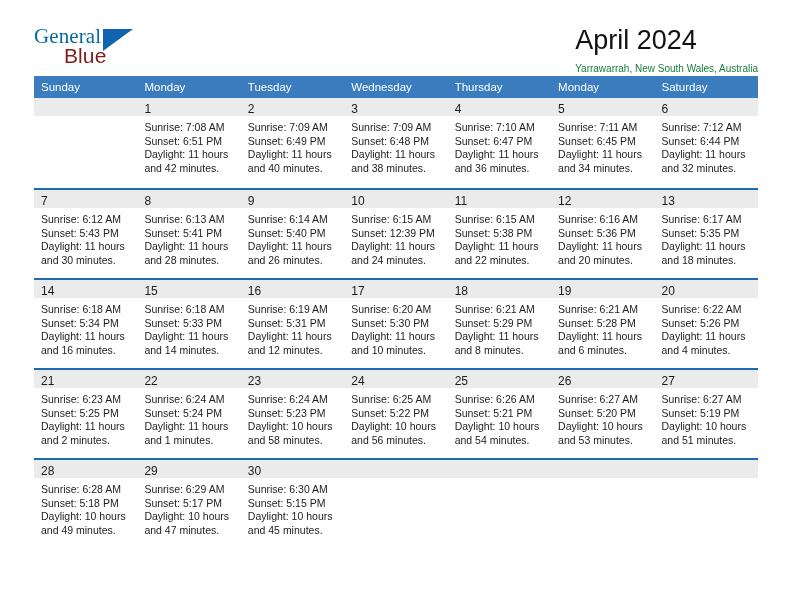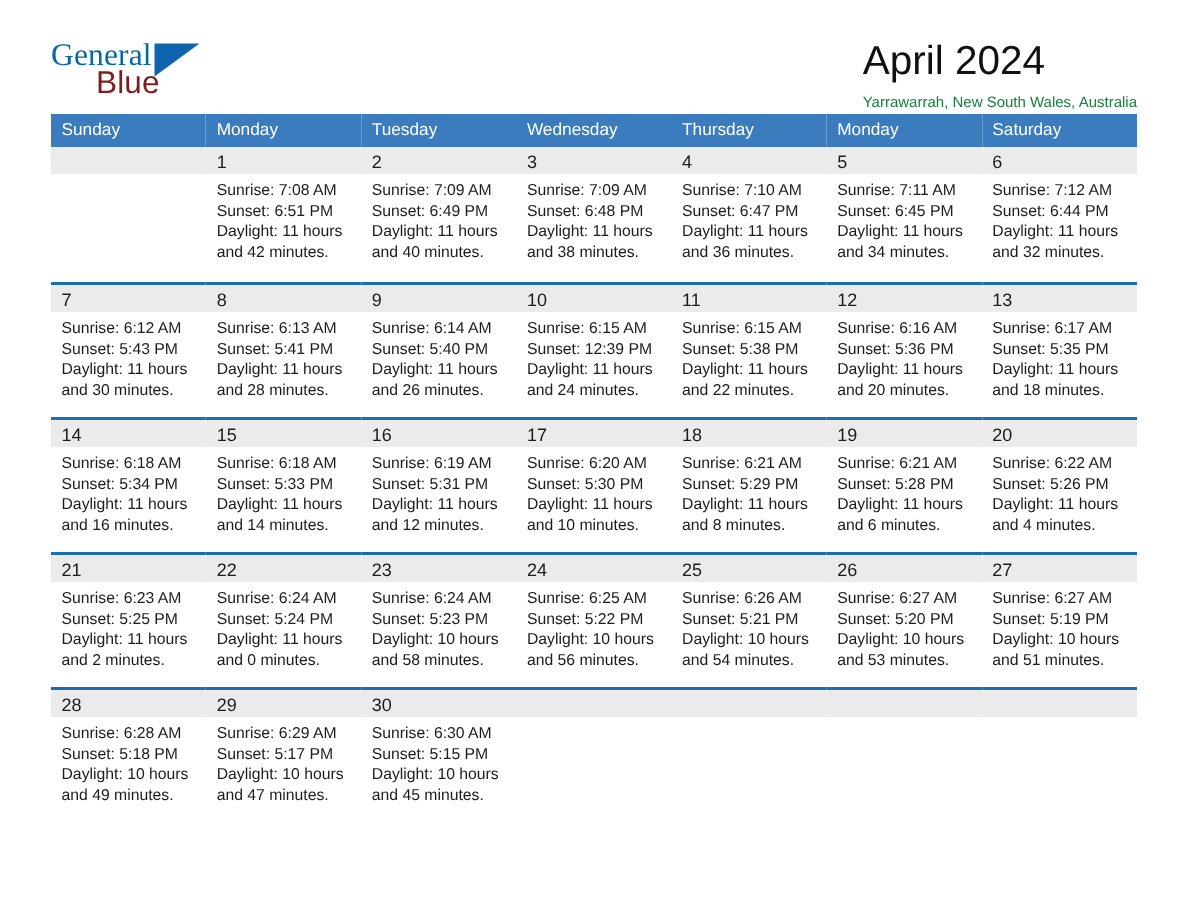--- a/index.html
+++ b/index.html
@@ -429,21 +429,21 @@
               </div>
             </div>
           </td>
           <td>
             <div class="cell">
               <div class="daynum-band"><span class="daynum">22</span></div>
               <div class="details">
                 <div>Sunrise: 6:24 AM</div>
                 <div>Sunset: 5:24 PM</div>
                 <div>Daylight: 11 hours</div>
-                <div>and 0 minutes.</div>
+                <div>and 1 minutes.</div>
               </div>
             </div>
           </td>
           <td>
             <div class="cell">
               <div class="daynum-band"><span class="daynum">23</span></div>
               <div class="details">
                 <div>Sunrise: 6:24 AM</div>
                 <div>Sunset: 5:23 PM</div>
                 <div>Daylight: 10 hours</div>

